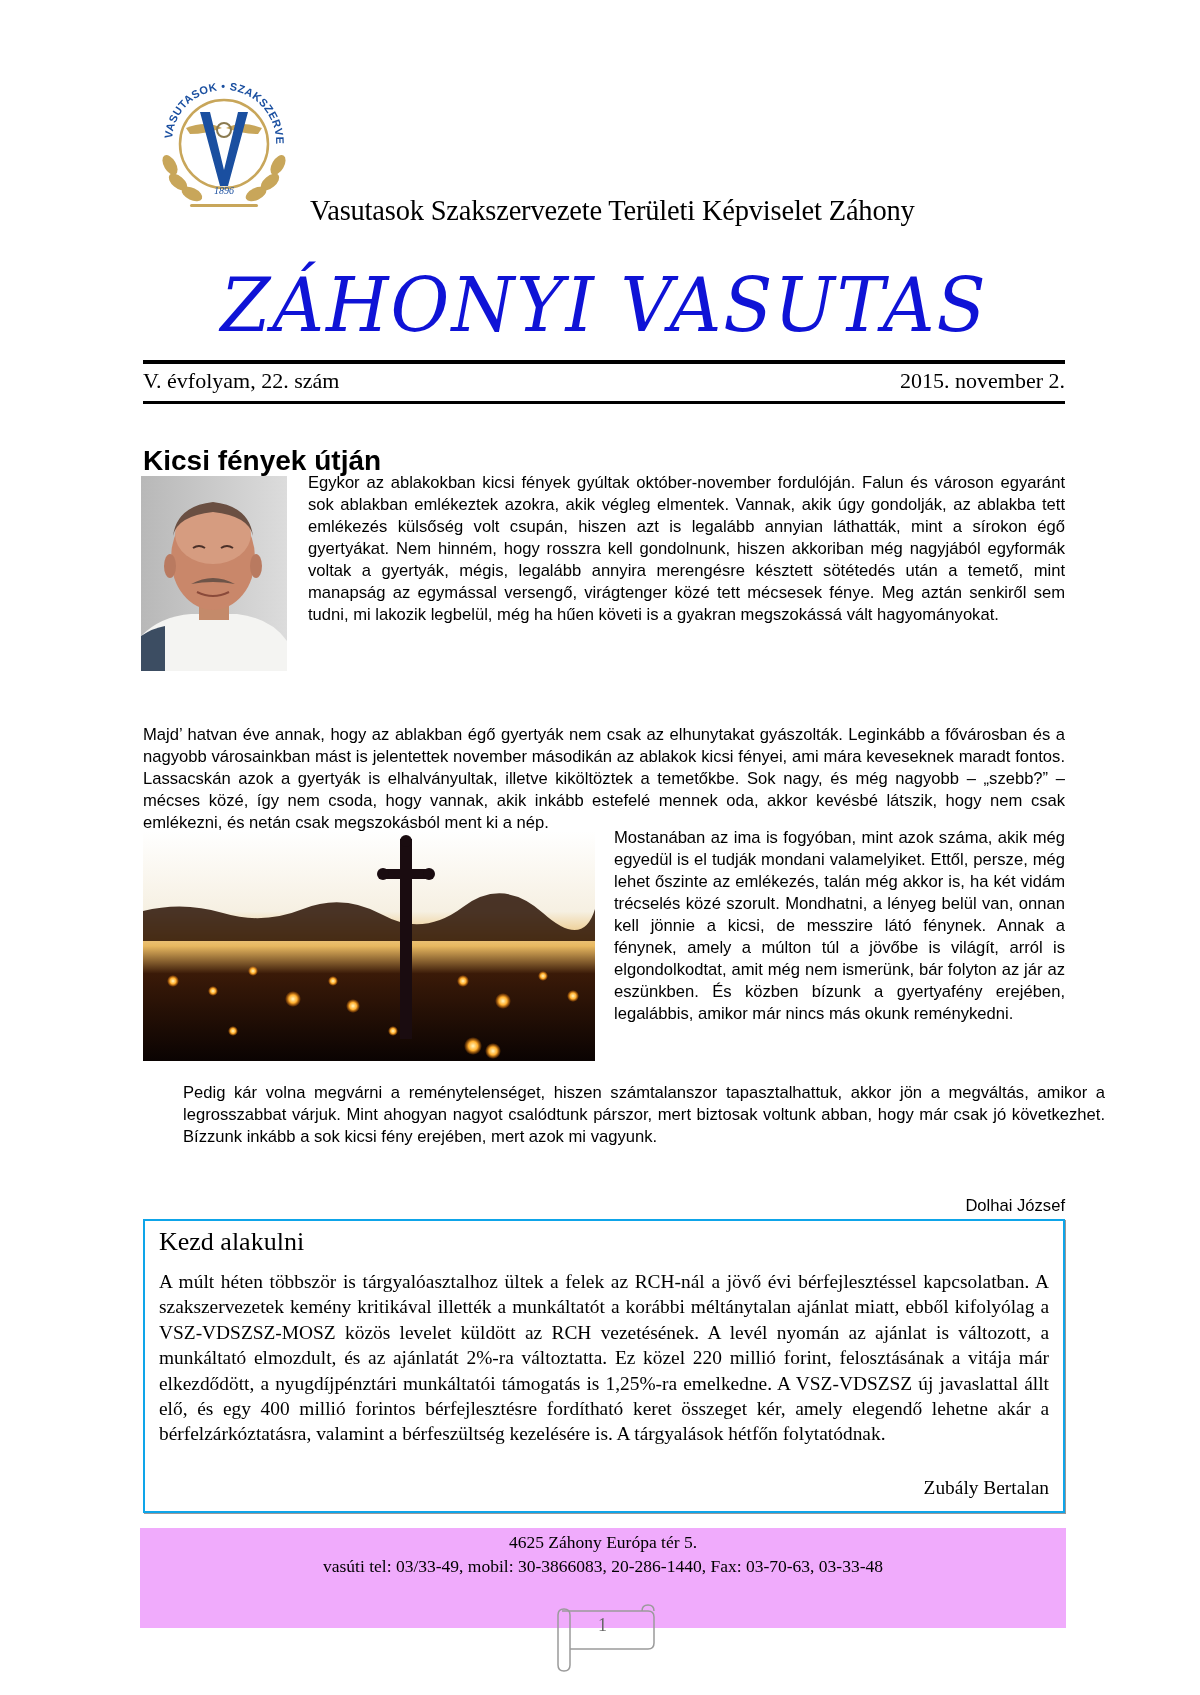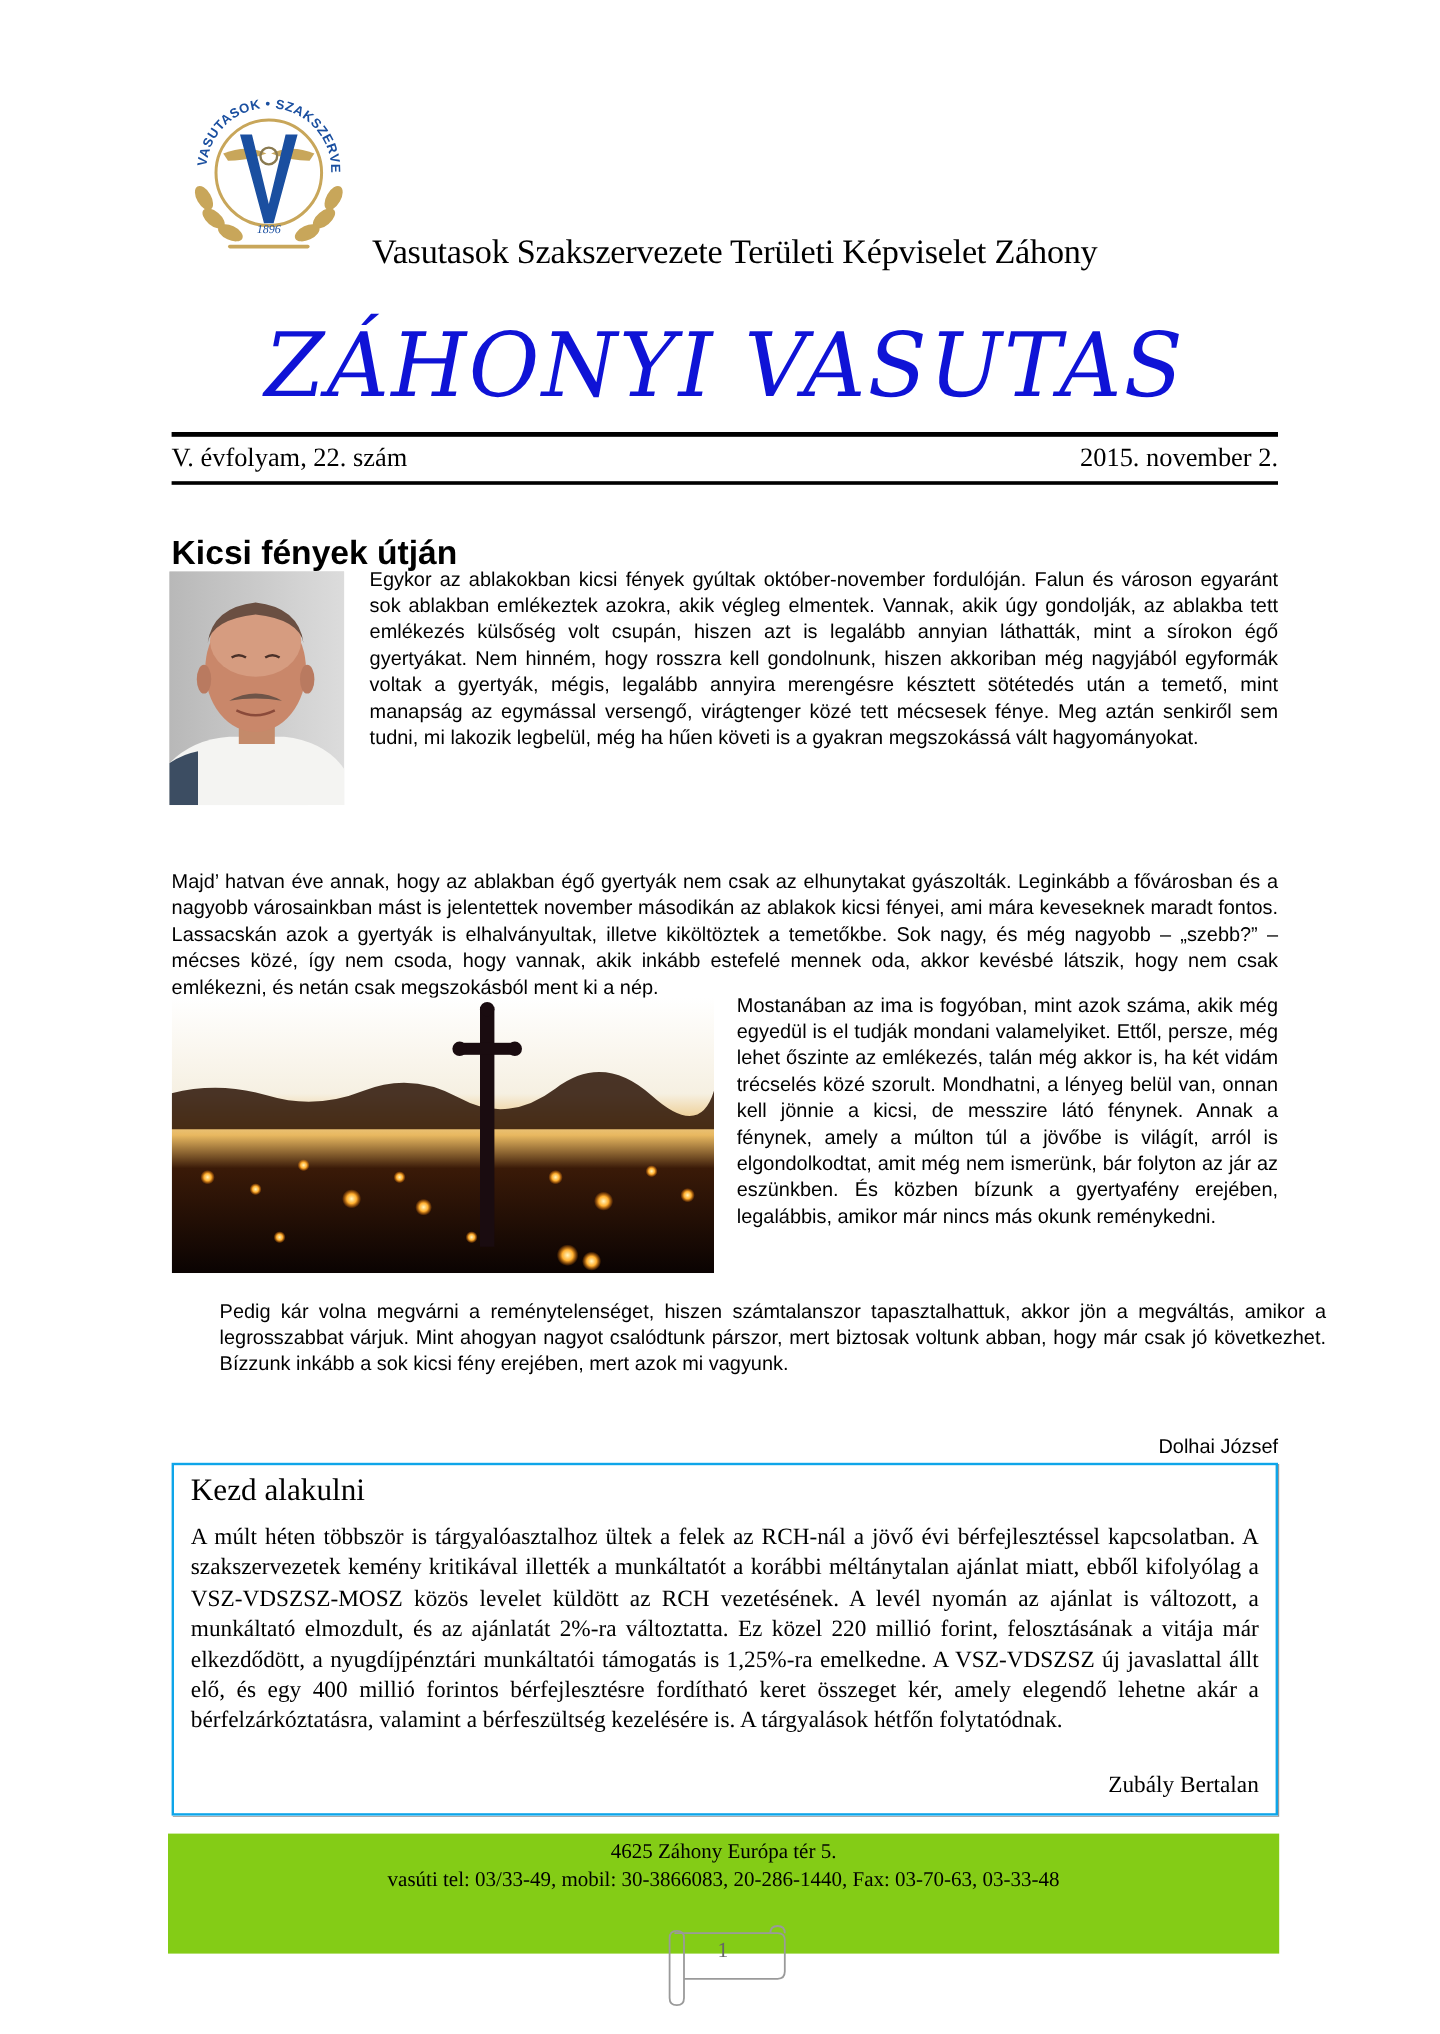--- a/index.html
+++ b/index.html
@@ -26,21 +26,21 @@
   .p4 { left: 143px; top: 1082px; width: 922px; margin-left: 40px; }
   .sign1 { right: 135px; top: 1186px; font-family: "Liberation Sans", sans-serif; font-size: 16.6px; margin-top: 10px; }
 
   
   .box { left: 143px; top: 1219px; width: 918px; height: 290px; border: 2px solid #0ea5e9; box-shadow: 1px 1px 0 #999; }
   .box-title { position: absolute; left: 14px; top: 6px; font-family: "Liberation Serif", serif; font-size: 26px; }
   .box-body { position: absolute; left: 14px; top: 48px; width: 890px; font-family: "Liberation Serif", serif; font-size: 19.4px; line-height: 25.4px; text-align: justify; }
   .box-sign { position: absolute; right: 14px; top: 256px; font-family: "Liberation Serif", serif; font-size: 19.4px; }
 
   
-  .footer { left: 140px; top: 1528px; width: 926px; height: 100px; background: #84cc16; text-align: center; font-family: "Liberation Serif", serif; font-size: 17.5px; line-height: 24px; padding-top: 2px; box-sizing: border-box; }
+  .footer { left: 140px; top: 1528px; width: 926px; height: 100px; background: #f0abfc; text-align: center; font-family: "Liberation Serif", serif; font-size: 17.5px; line-height: 24px; padding-top: 2px; box-sizing: border-box; }
   .footer a { color: #1a1a8c; text-decoration: underline; }
   .pagenum { left: 550px; top: 1603px; width: 110px; height: 70px; }
   .pagenum-text { position: absolute; left: 48px; top: 12px; font-family: "Liberation Serif", serif; font-size: 18px; color: #666; }
 </style>
 </head>
 <body>
 
 <div class="abs logo">
   <svg width="148" height="145" viewBox="0 0 148 145">
     <defs>

